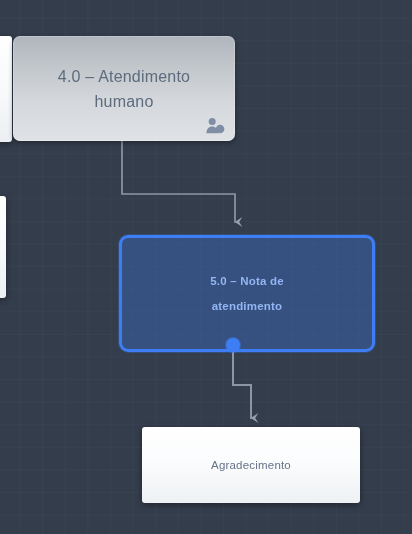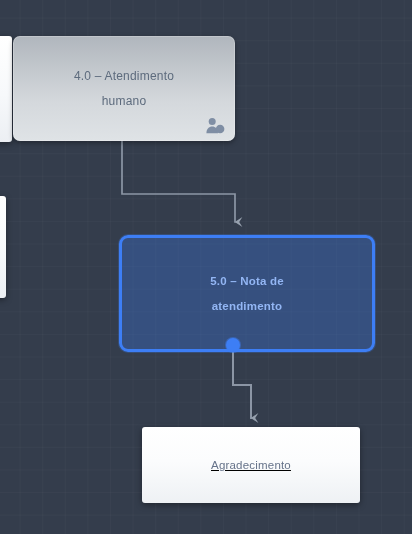--- a/index.html
+++ b/index.html
@@ -44,32 +44,31 @@
   }
 
   
   .node-card {
     border-radius: 7px;
     background: linear-gradient(to bottom, #b0b6bd 0%, #c3c8cd 32%, #d4d8dc 62%, #dfe3e6 100%);
     box-shadow: 0 2px 5px rgba(0,0,0,0.35), 0 0 0 1px rgba(255,255,255,0.22) inset;
   }
   .node-card .node-label {
     color: #5d6b7d;
-    font-size: 12px;
+    font-size: 16px;
     line-height: 25px;
     letter-spacing: 0.2px;
     padding: 0 16px;
   }
 
   
   .node-white {
     border-radius: 3px;
     background: linear-gradient(to bottom, #ffffff 0%, #fbfcfd 45%, #eef1f4 100%);
     box-shadow: 0 2px 6px rgba(0,0,0,0.38);
-    text-decoration: underline;
   }
   .node-white .node-label {
     color: #66738a;
     font-size: 11.5px;
     letter-spacing: 0.2px;
   }
 
   
   .node-selected {
     border-radius: 9px;

